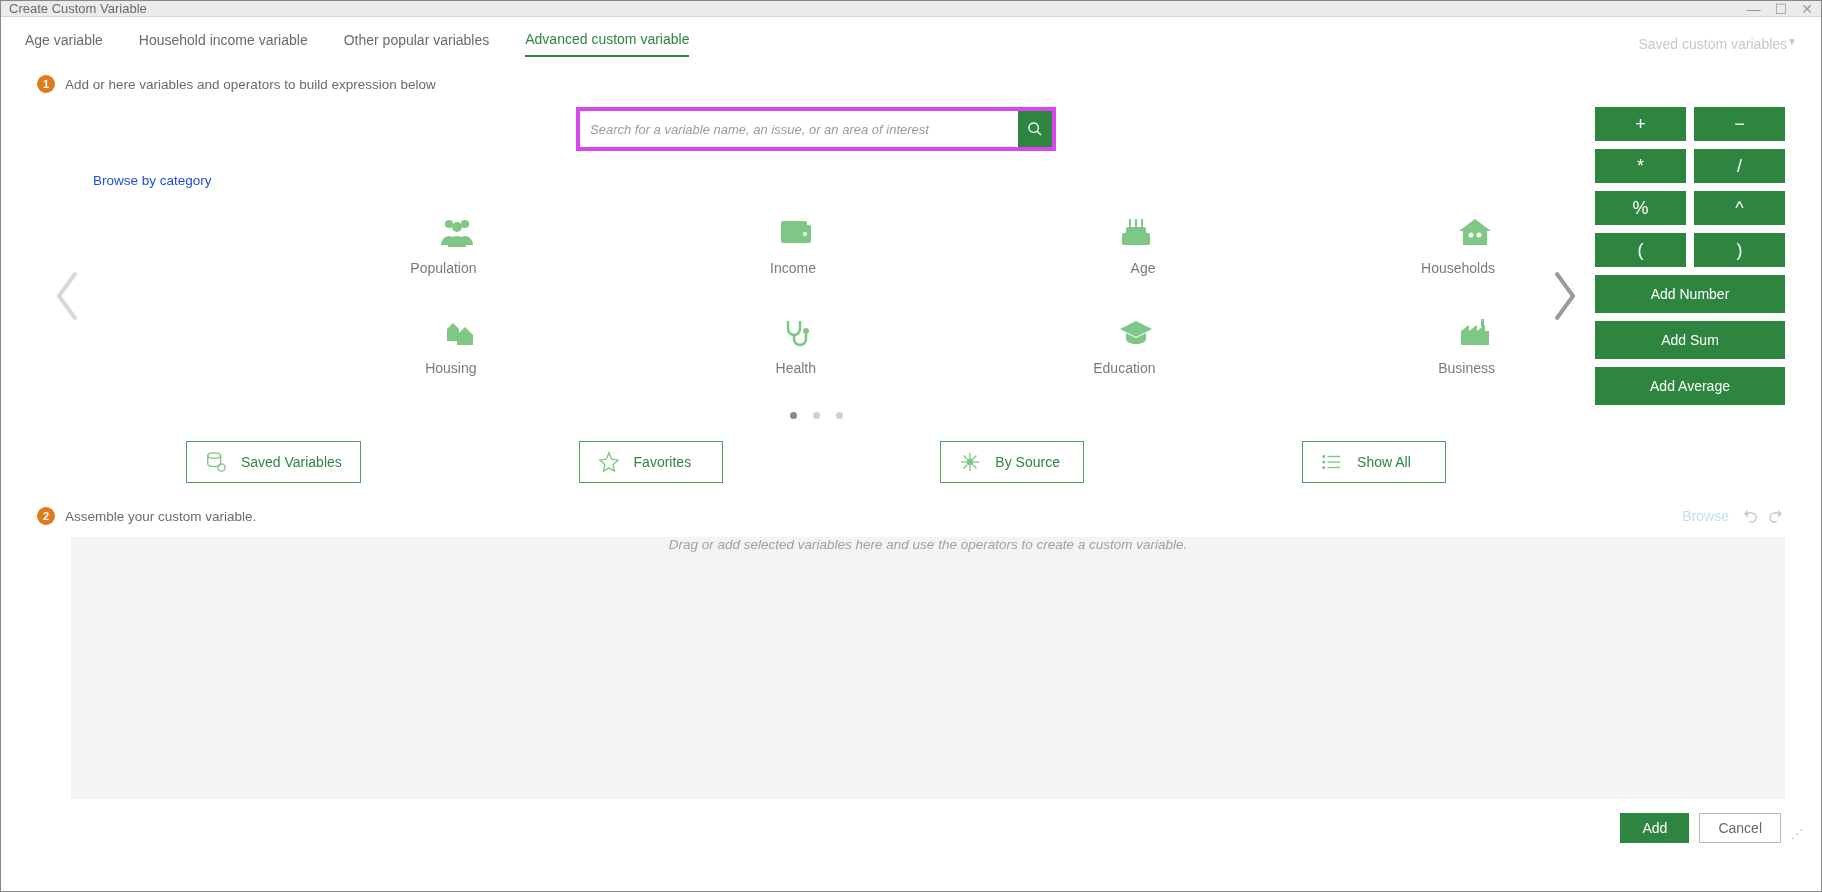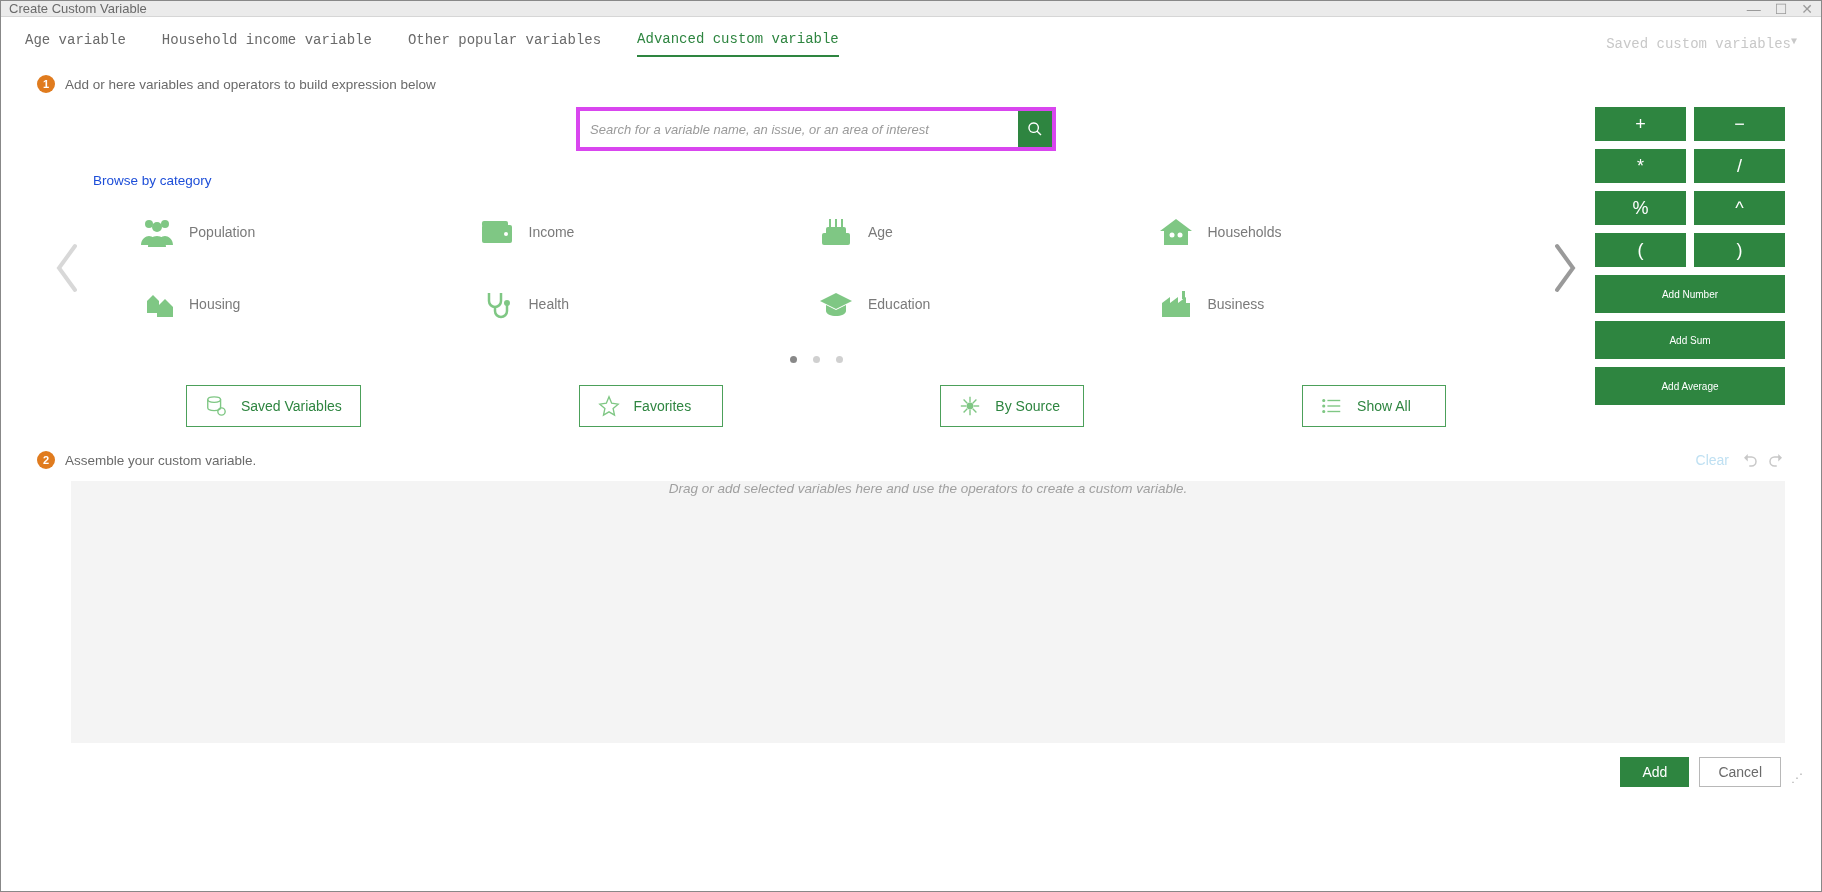--- a/index.html
+++ b/index.html
@@ -22,21 +22,20 @@
   border-bottom: 1px solid #d6d6d6;
 }
 .titlebar-title { flex: 1; font-size: 13px; color: #6a6a6a; }
 .titlebar-controls { display: flex; gap: 14px; color: #9a9a9a; }
 .titlebar-controls span { cursor: pointer; font-size: 14px; }
 .tabs-row {
   display: flex;
   align-items: center;
   padding: 14px 24px 0 24px;
   gap: 36px;
-  font-family: Liberation Mono, monospace;
 }
 .tab {
   font-size: 14px;
   color: #6a6a6a;
   padding-bottom: 8px;
   cursor: pointer;
 }
 .tab.active {
   color: #2e8540;
   border-bottom: 2px solid #2e8540;
@@ -128,22 +127,22 @@
 .carousel-arrow.right { color: #9a9a9a; }
 .cat-grid {
   flex: 1;
   display: grid;
   grid-template-columns: repeat(4, 1fr);
   row-gap: 40px;
   padding: 18px 40px;
 }
 .cat-item {
   display: flex;
-  flex-direction: row;
-  align-items: center;
+  flex-direction: column;
+  align-items: flex-end;
   gap: 12px;
   cursor: pointer;
 }
 .cat-icon {
   width: 40px; height: 32px;
   display: flex; align-items: center; justify-content: center;
 }
 .cat-icon svg { fill: #7fc784; width: 36px; height: 30px; }
 .cat-label { font-size: 14px; color: #7a7a7a; }
 
@@ -196,21 +195,21 @@
   font-size: 18px;
   cursor: pointer;
 }
 .op-wide {
   background: #2e8540;
   color: #fff;
   height: 38px;
   display: flex;
   align-items: center;
   justify-content: center;
-  font-size: 10px;
+  font-size: 14px;
   cursor: pointer;
 }
 
 .step2-header {
   display: flex;
   align-items: center;
   padding: 24px 36px 6px 36px;
 }
 .step2-header .step-row-inner { display: flex; align-items: center; gap: 10px; }
 .step2-header .spacer { flex: 1; }
@@ -472,21 +471,21 @@
     <div class="op-wide">Add Average</div>
   </div>
 </div>
 
 <div class="step2-header">
   <div class="step-row-inner">
     <div class="step-badge">2</div>
     <div class="step-text">Assemble your custom variable.</div>
   </div>
   <div class="spacer"></div>
-  <span class="clear-link">Clear</span>
+  <span class="clear-link">Browse</span>
   <div class="undo-redo">
     <svg viewBox="0 0 24 24">
         <path d="M9 14l-5-5 5-5v3h5a7 7 0 110 14h-3v-2h3a5 5 0 100-10H9v5z"></path>
       </svg>
     <svg viewBox="0 0 24 24">
         <path d="M15 14l5-5-5-5v3h-5a7 7 0 100 14h3v-2h-3a5 5 0 110-10h5v5z"></path>
       </svg>
   </div>
 </div>
 

